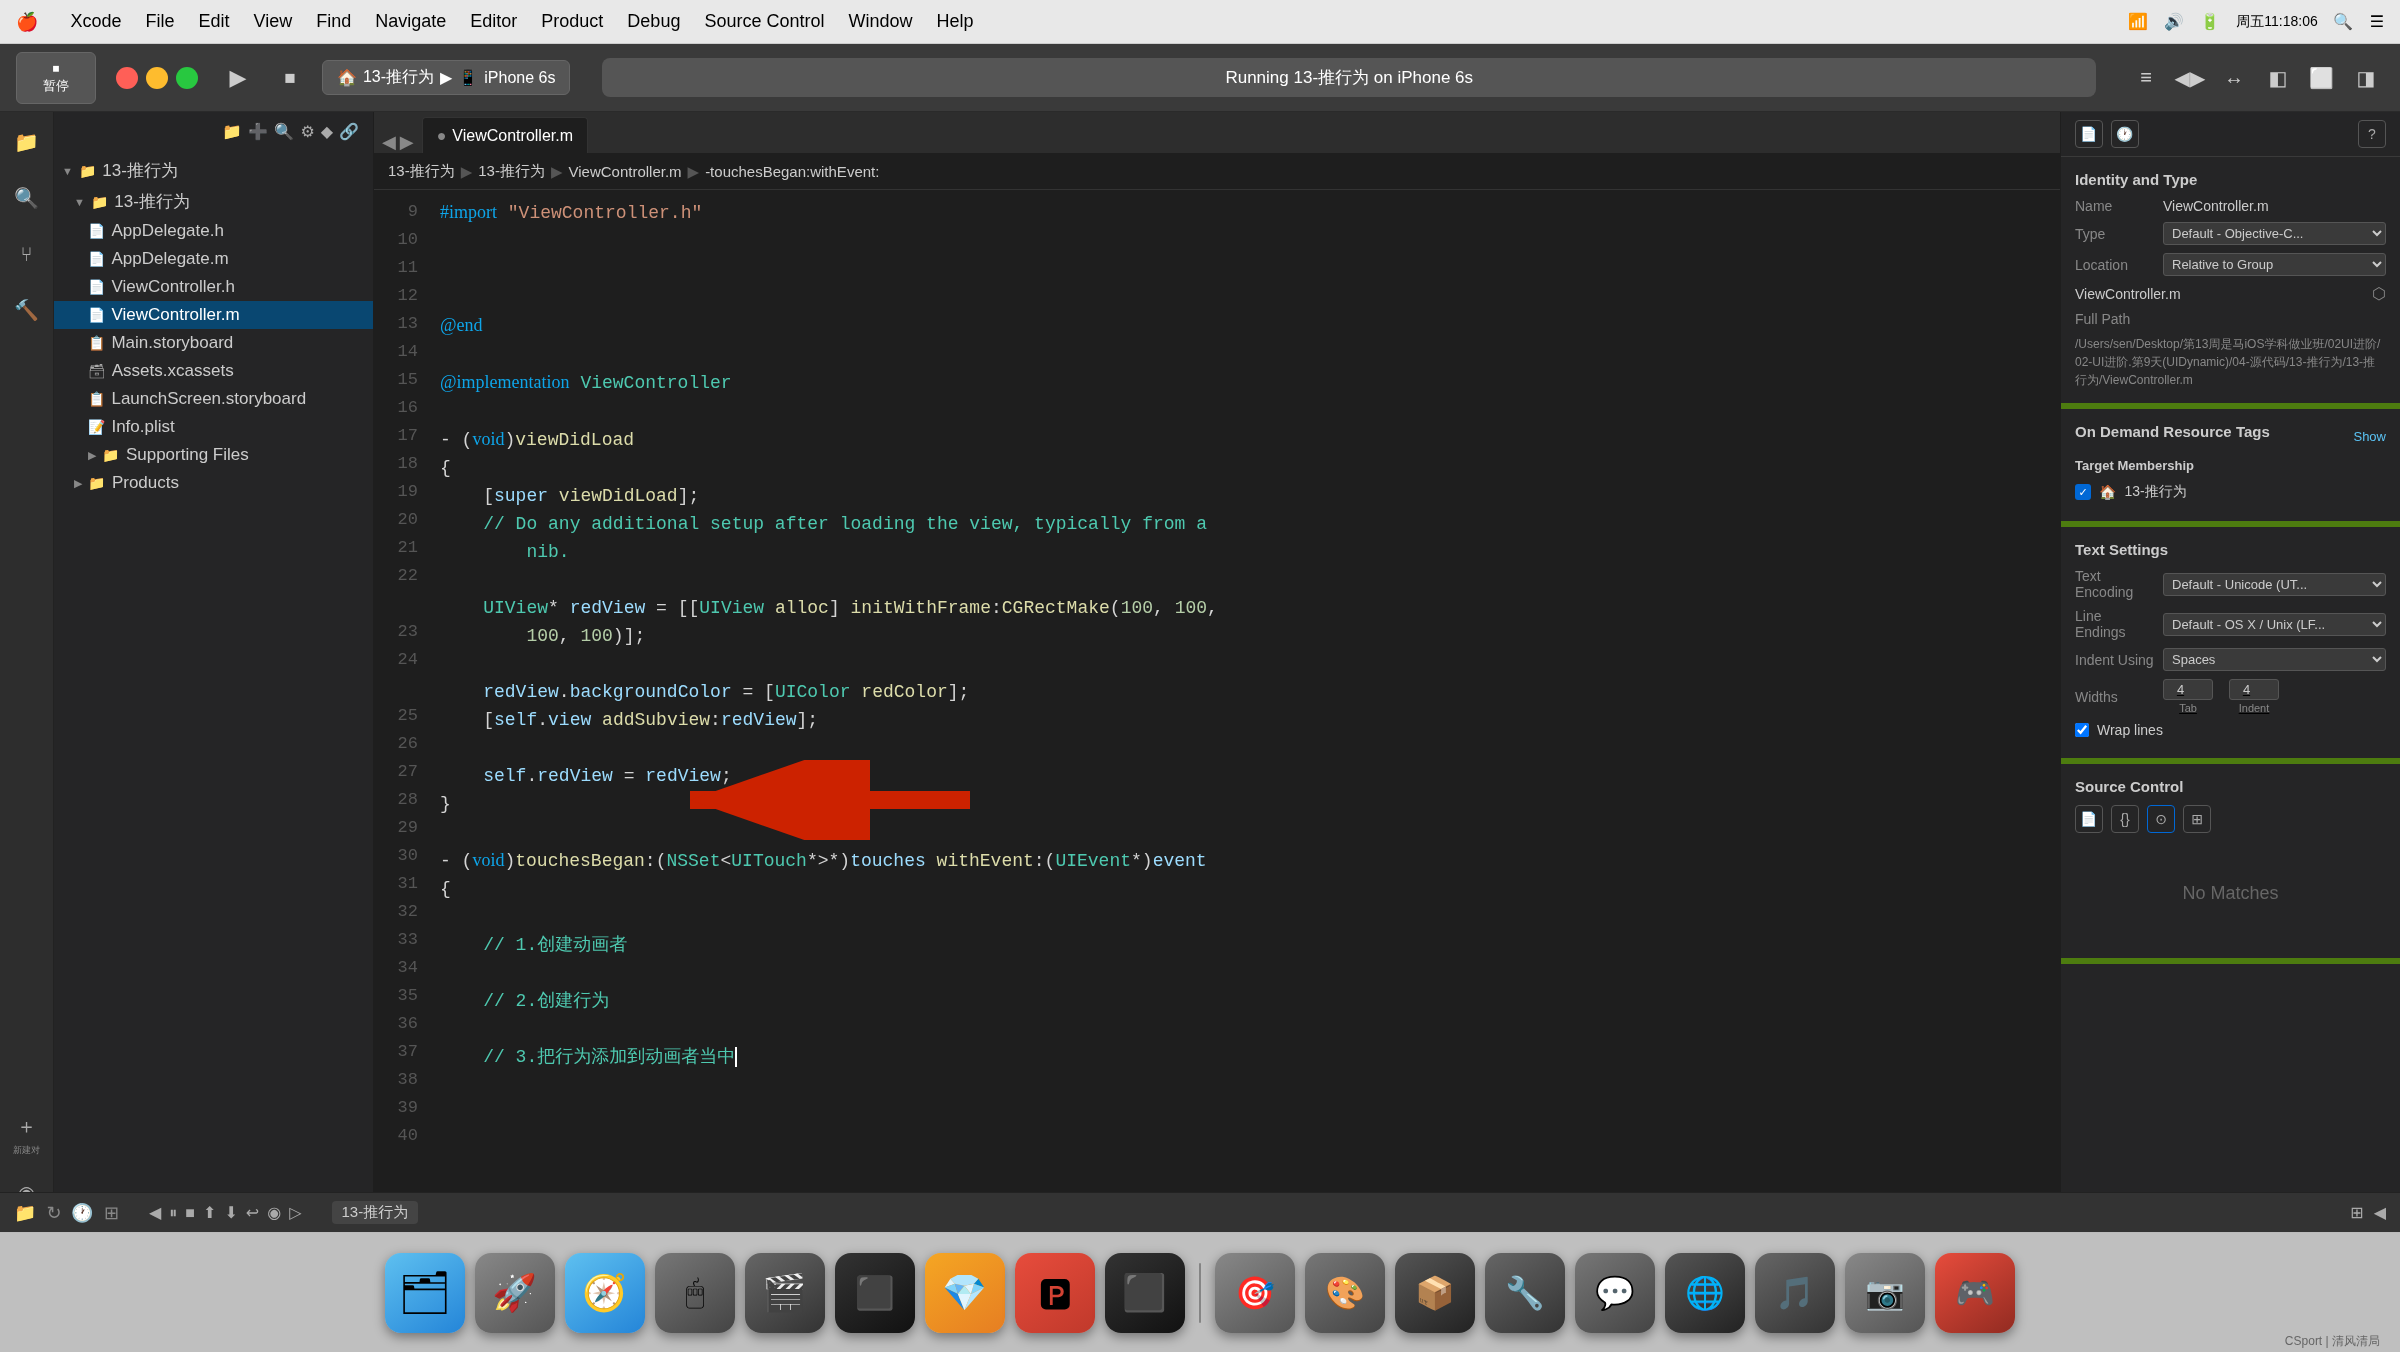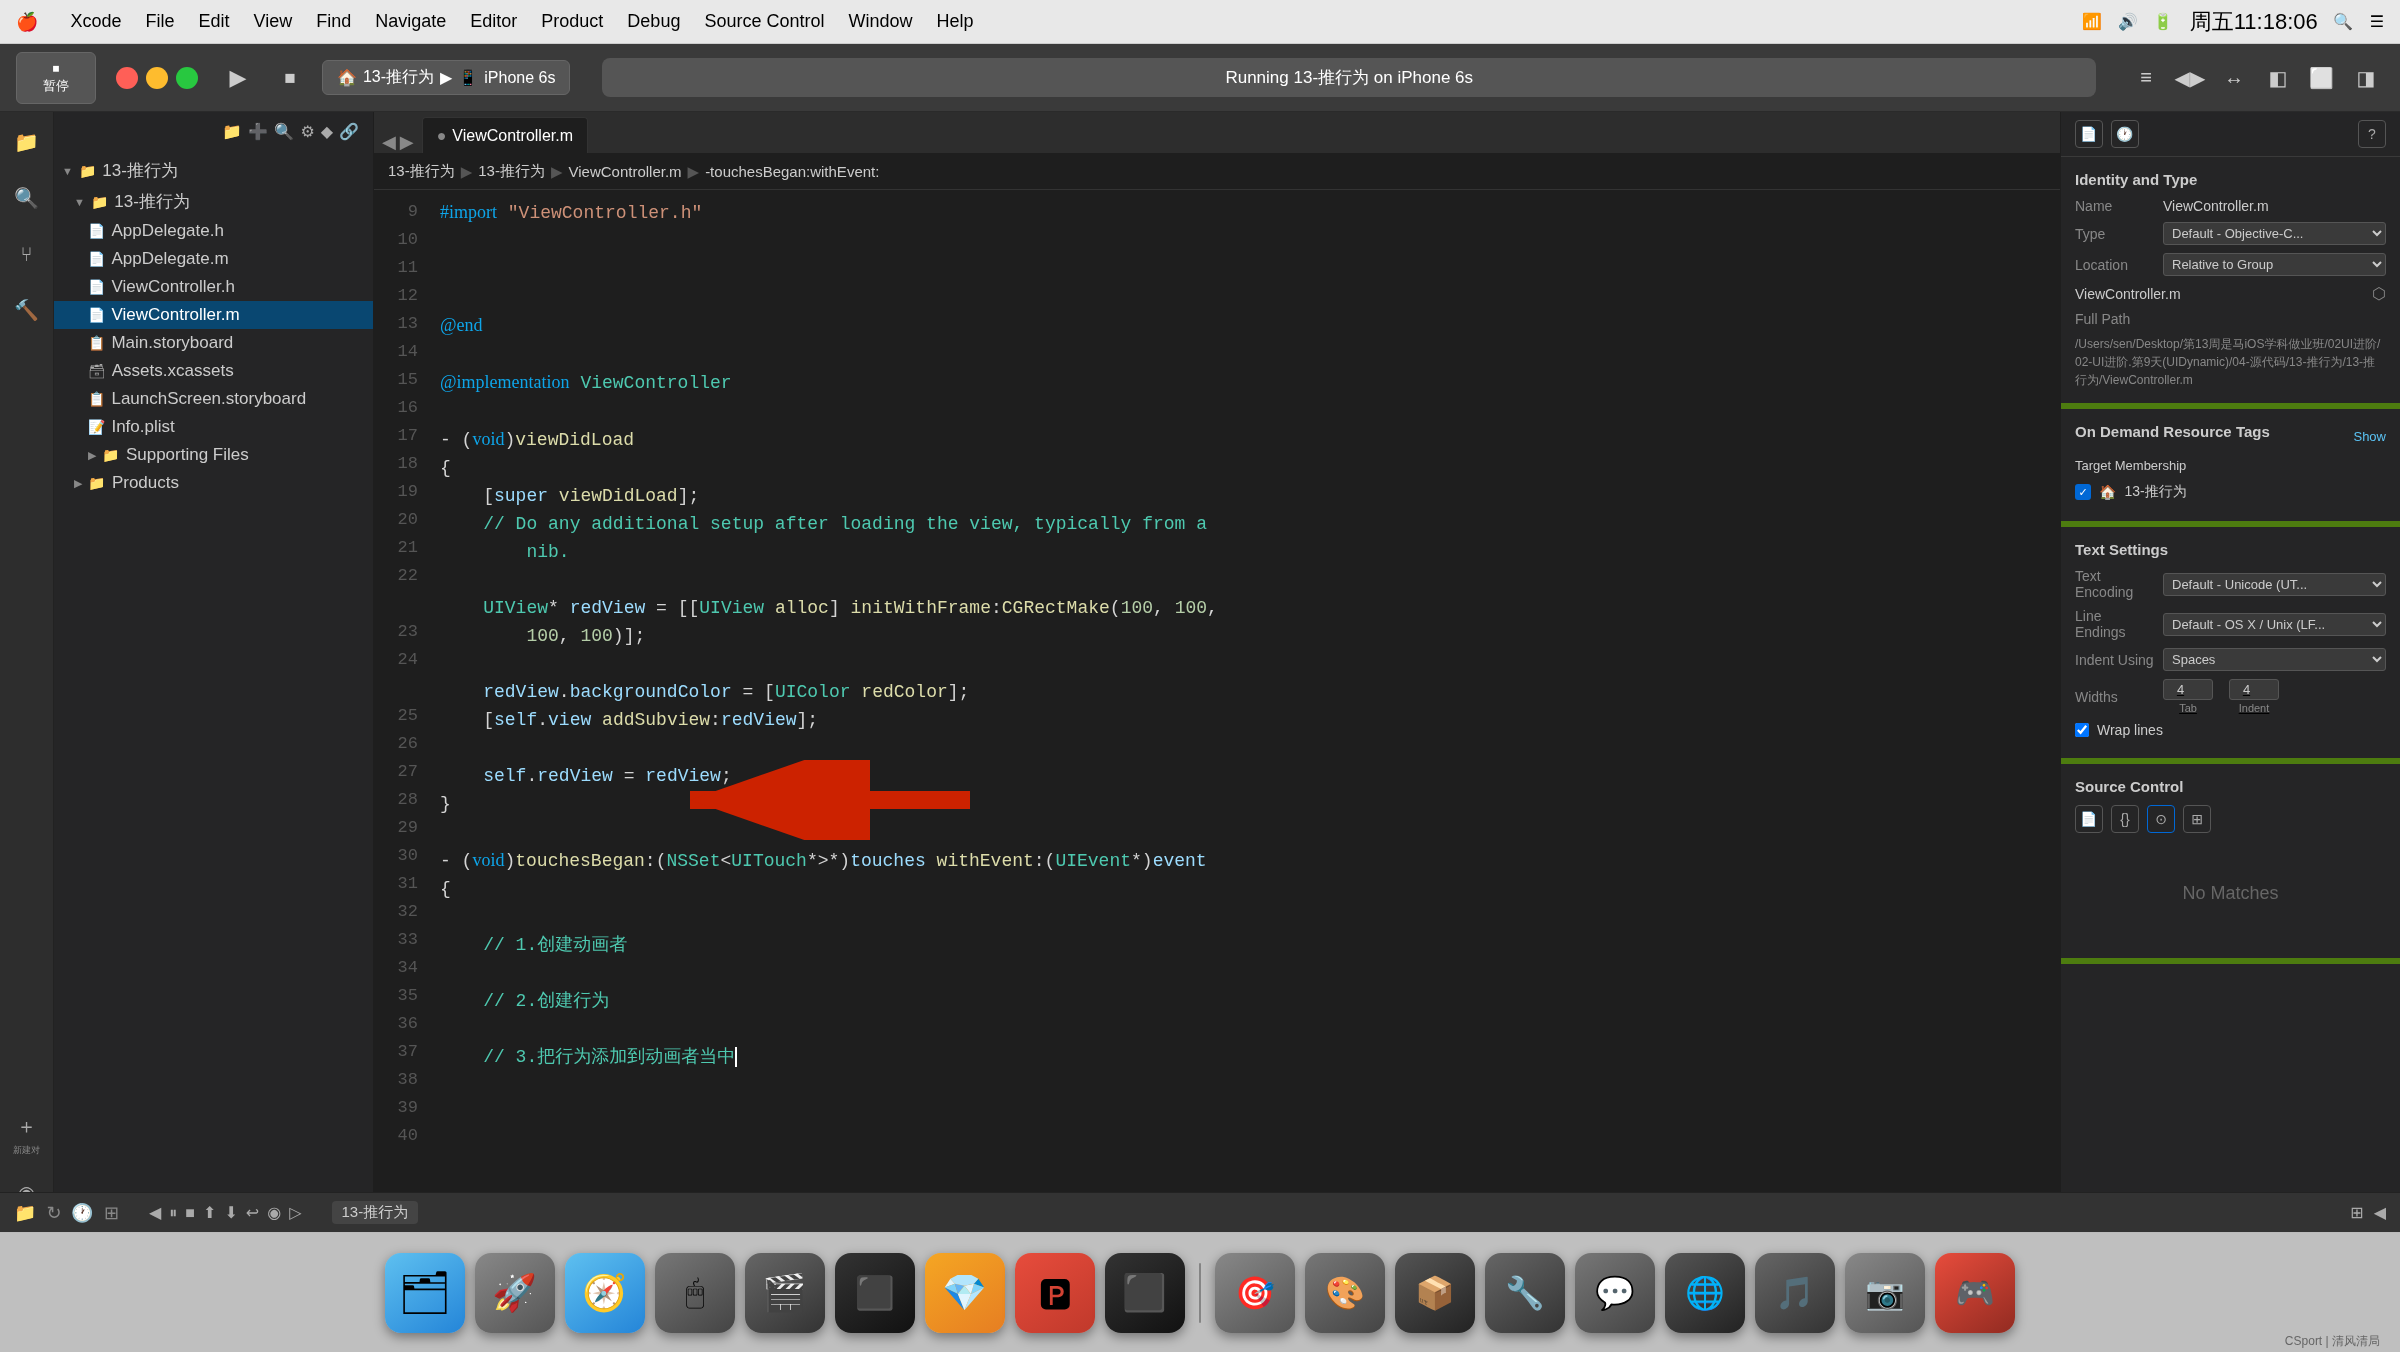--- a/index.html
+++ b/index.html
@@ -34,21 +34,21 @@
       cursor: pointer;
       white-space: nowrap;
     }
     .menubar-right {
       margin-left: auto;
       display: flex;
       align-items: center;
       gap: 16px;
       font-size: 16px;
     }
-    .menubar-time { font-size: 22px; font-weight: 500; }
+    .menubar-time { font-size: 14px; font-weight: 500; }
 
     
     .toolbar {
       position: absolute;
       top: 44px;
       left: 0;
       width: 100%;
       height: 68px;
       background: #3a3a3a;
       display: flex;
@@ -762,21 +762,21 @@
         <span class="panel-label">Full Path</span>
       </div>
       <div class="panel-path">/Users/sen/Desktop/第13周是马iOS学科做业班/02UI进阶/02-UI进阶.第9天(UIDynamic)/04-源代码/13-推行为/13-推行为/ViewController.m</div>
     </div>
 
     <div class="panel-section">
       <div style="display:flex; justify-content:space-between; align-items:center; margin-bottom:8px;">
         <span class="panel-section-title">On Demand Resource Tags</span>
         <span style="font-size:13px; color:#5bc4f5; cursor:pointer;">Show</span>
       </div>
-      <div class="panel-section-title" style="font-size:13px; font-weight:400; ">Target Membership</div>
+      <div class="panel-section-title" style="font-size:13px; font-weight:700; ">Target Membership</div>
       <div class="panel-checkbox-row">
         <div class="target-checkbox"></div>
         <span style="color:#e67e22; font-size:14px;">🏠</span>
         <span class="panel-checkbox-label">13-推行为</span>
       </div>
     </div>
 
     <div class="panel-section">
       <div class="panel-section-title">Text Settings</div>
       <div class="panel-row">

